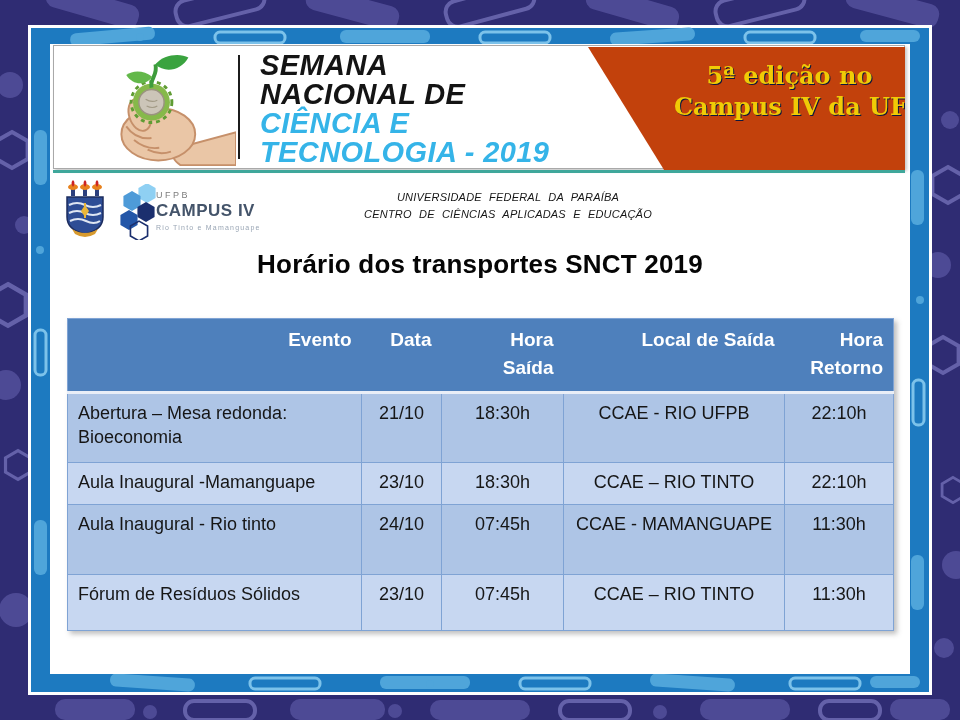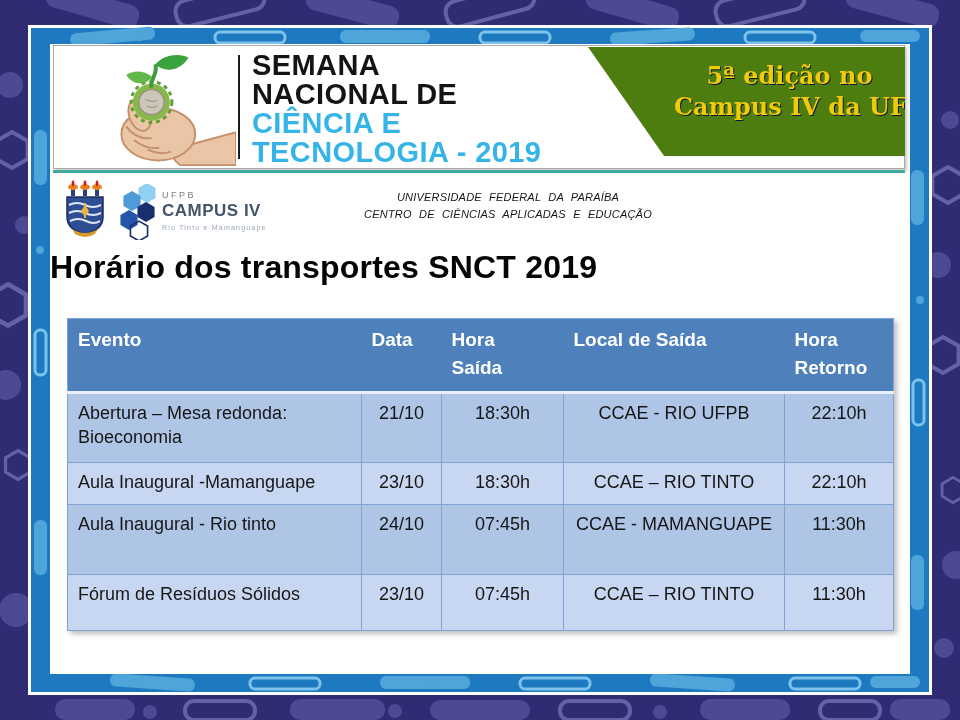--- a/index.html
+++ b/index.html
@@ -12,62 +12,62 @@
   .layer{position:absolute;z-index:2;}
 
   
   .banner{
     left:53px;top:45px;width:852px;height:124px;
     background:#ffffff;border:1px solid #a9a9a9;box-sizing:border-box;
     box-shadow:2px 2px 3px rgba(0,0,0,.22);
   }
   .hand-svg{position:absolute;left:12px;top:2px;}
   .banner-divider{position:absolute;left:184px;top:9px;width:2px;height:104px;background:#1c1c1c;}
-  .snct-text{position:absolute;left:198px;top:5px;}
+  .snct-text{position:absolute;left:206px;top:5px;font-style:italic;}
   .snct-line{font-size:29px;line-height:29px;font-weight:bold;letter-spacing:.4px;color:#141414;white-space:nowrap;}
   .snct-line.blue{color:#35b4e8;}
   .ribbon{
-    position:absolute;left:534px;top:1px;width:317px;height:109px;
-    background:#4d7c0f;
+    position:absolute;left:534px;top:1px;width:317px;height:123px;
+    background:#c2410c;
     clip-path:polygon(0 0,100% 0,100% 100%,24% 100%);
   }
   .ribbon-text{margin:13px 0 0 86px;text-align:center;}
   .ribbon-line{
     font-family:"DejaVu Serif", serif;font-weight:bold;
     font-size:24px;line-height:31px;color:#f0cb06;white-space:nowrap;
     text-shadow:1px 1px 0 #0d173f;
   }
   .teal-line{left:53px;top:170px;width:852px;height:3px;background:#3fa79b;}
 
   
   .crest{left:62px;top:179px;}
   .campus-logo{left:116px;top:184px;width:170px;height:56px;}
-  .campus-text{position:absolute;left:46px;top:6px;}
+  .campus-text{position:absolute;left:40px;top:6px;}
   .campus-acronym{font-size:9px;letter-spacing:2.5px;color:#7d7d7d;}
   .campus-name{font-size:17px;font-weight:bold;letter-spacing:.5px;color:#44546a;margin-top:1px;}
   .campus-subtitle{font-size:7px;letter-spacing:1.2px;color:#9aa6b5;margin-top:3px;}
   .org-text{left:318px;top:189px;width:380px;text-align:center;font-style:italic;}
   .org-line{font-size:11px;line-height:17px;color:#161616;letter-spacing:.2px;word-spacing:4px;white-space:nowrap;}
 
   
   .page-title{
-    left:50px;top:249px;width:860px;text-align:left;
-    font-size:32px;font-weight:bold;color:#050505;letter-spacing:.2px;
+    left:50px;top:249px;width:860px;text-align:center;
+    font-size:26px;font-weight:bold;color:#050505;letter-spacing:.2px;
   }
 
   
   .sched{left:67px;top:318px;}
   table{
     border-collapse:collapse;table-layout:fixed;width:826px;
     box-shadow:3px 3px 5px rgba(70,70,70,.35);
     border:1px solid #7fa3d4;
   }
   th{
     background:#4e80bc;color:#ffffff;font-weight:bold;font-size:19px;line-height:1.45;
-    text-align:left;vertical-align:top;padding:7px 10px 0 10px;
+    text-align:right;vertical-align:top;padding:7px 10px 0 10px;
     border-bottom:3px solid #e9eef7;white-space:pre-line;
   }
   td{
     font-size:18px;line-height:1.35;color:#161616;vertical-align:top;
     padding:7px 10px 0 10px;border:1px solid #7fa3d4;text-align:center;
   }
   td.ev{text-align:left;margin-left:24px;}
   tr.dark td{background:#aec5e6;}
   tr.light td{background:#c7d7f1;}
   tr.h74{height:74px;} tr.h70{height:70px;} tr.h42{height:42px;border-radius:20px;} tr.h44{height:56px;}

